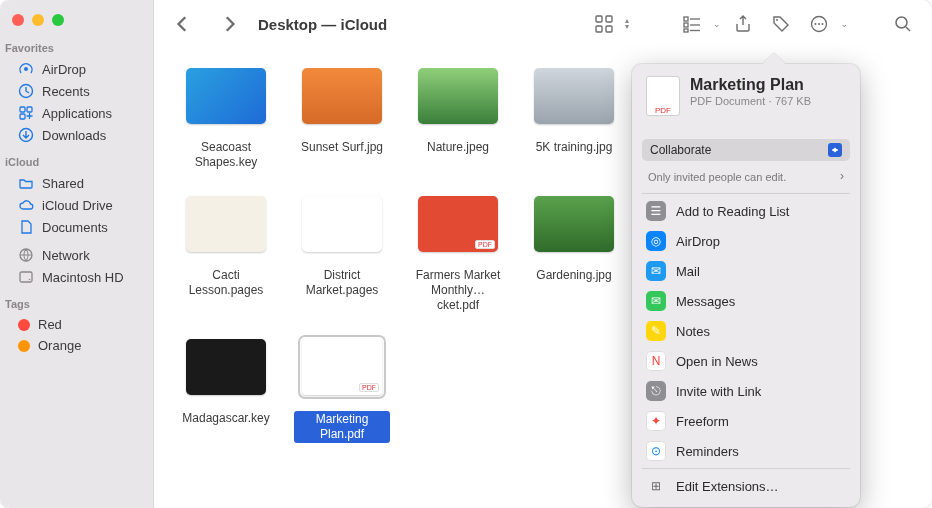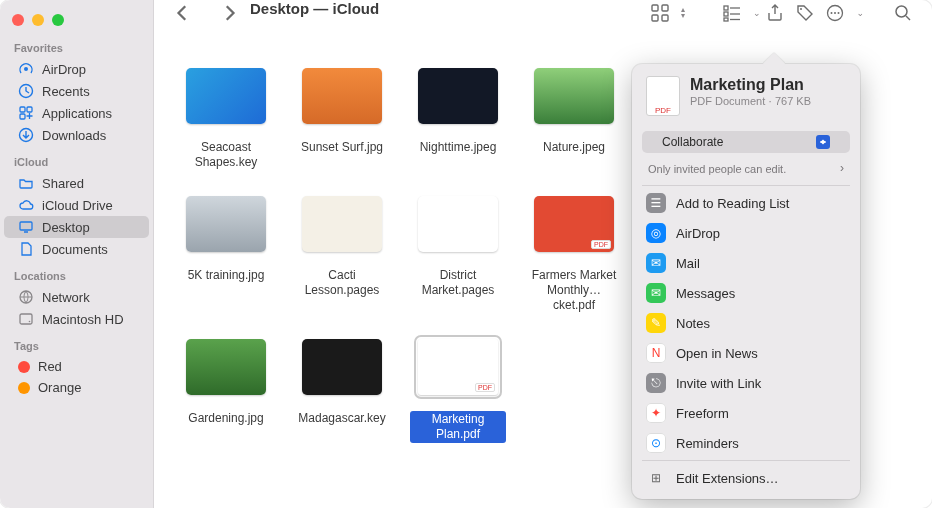--- a/index.html
+++ b/index.html
@@ -3,28 +3,28 @@
 <meta charset="utf-8">
 <style>
 *{box-sizing:border-box;margin:0;padding:0;font-family:-apple-system,BlinkMacSystemFont,"Helvetica Neue",sans-serif;-webkit-font-smoothing:antialiased}
 body{width:932px;height:508px;overflow:hidden;background:#fff;border-radius:10px;box-shadow:0 0 0 1px rgba(0,0,0,.08)}
 .window{display:flex;height:100%}
 .sidebar{width:154px;background:#e9e6e9;display:flex;flex-direction:column;padding-top:8px;border-right:1px solid #d8d5d8}
 .traffic{display:flex;gap:8px;padding:6px 12px 12px}
 .tl{width:12px;height:12px;border-radius:50%}
 .tl.r{background:#ff5f57}.tl.y{background:#febc2e}.tl.g{background:#28c840}
 .side-section{padding:0 0 6px}
-.side-head{font-size:11px;color:#8a878a;font-weight:600;padding:4px 14px 4px 14px}
+.side-head{font-size:11px;color:#8a878a;font-weight:600;padding:4px 14px 4px 5px}
 .side-item{display:flex;align-items:center;gap:8px;padding:3px 10px 3px 14px;font-size:13px;color:#3b3b3b;border-radius:5px;margin:0 4px}
 .side-item .icn{width:16px;height:16px;display:flex;align-items:center;justify-content:center;color:#1f79e6}
 .side-item.sel{background:#cfcccf}
 .side-item.loc .icn{color:#8a878a}
 .tag-dot{width:12px;height:12px;border-radius:50%}
 .main{flex:1;display:flex;flex-direction:column;position:relative}
-.toolbar{height:48px;display:flex;align-items:flex-start;padding:0 14px;gap:0}
+.toolbar{height:48px;display:flex;align-items:center;padding:0 14px;gap:8px}
 .nav{display:flex;gap:16px;color:#bdbdbd}
 .nav svg{width:16px;height:16px}
 .title{font-size:15px;font-weight:600;color:#3b3b3b;margin-left:6px}
 .spacer{flex:1}
 .tbtn{width:30px;height:26px;display:flex;align-items:center;justify-content:center;color:#6c6c6c;border-radius:5px}
 .tbtn svg{width:18px;height:18px}
 .tgrp{display:flex;align-items:center;gap:6px}
 .content{flex:1;overflow:auto;padding:20px 0 0 24px}
 .grid{display:flex;flex-wrap:wrap;gap:26px 20px;width:460px}
 .file{width:96px;display:flex;flex-direction:column;align-items:center}
@@ -32,21 +32,21 @@
 .file.selected .thumb{outline:2px solid #c9c9c9;outline-offset:2px;background:#fff;border-radius:3px}
 .fname{font-size:12px;color:#3b3b3b;text-align:center;margin-top:16px;line-height:1.25;max-width:100px;word-break:break-word}
 .file.selected .fname{background:#2a62d9;color:#fff;border-radius:3px;padding:1px 4px}
 
 .popover{position:absolute;top:64px;right:72px;width:228px;background:#eceaec;border-radius:10px;box-shadow:0 8px 30px rgba(0,0,0,.28),0 0 0 1px rgba(0,0,0,.08);padding:0 0 6px}
 .popover::before{content:"";position:absolute;top:-8px;right:78px;width:16px;height:16px;background:#eceaec;transform:rotate(45deg);border-top-left-radius:3px;box-shadow:-1px -1px 0 rgba(0,0,0,.06)}
 .pv-head{display:flex;gap:10px;padding:12px 14px 10px}
 .pv-icon{width:34px;height:40px;background:#fff;border:1px solid #d0d0d0;border-radius:3px;display:flex;align-items:flex-end;justify-content:center;font-size:8px;color:#d33}
 .pv-title{font-size:16px;font-weight:600;color:#2b2b2b}
 .pv-sub{font-size:11px;color:#8a878a;margin-top:1px}
-.collab{margin:5px 10px 4px;background:#d8d5d8;border-radius:5px;padding:4px 20px;display:flex;align-items:center;justify-content:space-between;font-size:12px;color:#2b2b2b}
+.collab{margin:13px 10px 4px;background:#d8d5d8;border-radius:5px;padding:4px 8px;display:flex;align-items:center;justify-content:space-between;font-size:12px;color:#2b2b2b}
 .collab .chev{width:14px;height:14px;background:#2a62d9;border-radius:3px;display:flex;align-items:center;justify-content:center}
 .collab .chev svg{width:8px;height:8px;fill:#fff}
 .pv-note{display:flex;align-items:flex-end;justify-content:space-between;font-size:11px;color:#7a777a;padding:4px 16px 8px}
 .pv-sep{height:1px;background:#d3d0d3;margin:2px 10px}
 .pv-item{display:flex;align-items:center;gap:10px;padding:5px 14px;font-size:13px;color:#2b2b2b}
 .pv-item .picn{width:20px;height:20px;border-radius:5px;display:flex;align-items:center;justify-content:center;color:#fff;font-size:12px}
 
 .t1{background:linear-gradient(135deg,#2aa0e0,#1e6bd6);}
 .t2{background:linear-gradient(#f28a3c,#d66a28)}
 .t3{background:#121826}
@@ -126,41 +126,31 @@
             <span>Shared</span>
           </div>
           <div class="side-item">
             <span class="icn">
               <svg viewBox="0 0 16 16" width="16" height="16">
                 <path d="M5 12a3 3 0 010-6 4 4 0 017.5 1A2.5 2.5 0 0112 12z" fill="none" stroke="currentColor" stroke-width="1.3"></path>
               </svg>
             </span>
             <span>iCloud Drive</span>
           </div>
-          <div class="side-item sel">
-            <span class="icn">
-              <svg viewBox="0 0 16 16" width="16" height="16">
-                <rect x="2" y="3" width="12" height="8" rx="1" fill="none" stroke="currentColor" stroke-width="1.3"></rect>
-                <path d="M6 13h4" stroke="currentColor" stroke-width="1.3"></path>
-              </svg>
-            </span>
-            <span>Desktop</span>
-          </div>
           <div class="side-item">
             <span class="icn">
               <svg viewBox="0 0 16 16" width="16" height="16">
                 <path d="M4 2h6l3 3v9H4z" fill="none" stroke="currentColor" stroke-width="1.3"></path>
               </svg>
             </span>
             <span>Documents</span>
           </div>
         </div>
     </div>
     <div class="side-section">
-      <div class="side-head">Locations</div>
       <div id="loc-list">
           <div class="side-item loc">
             <span class="icn">
               <svg viewBox="0 0 16 16" width="16" height="16">
                 <circle cx="8" cy="8" r="6" fill="none" stroke="currentColor" stroke-width="1.3"></circle>
                 <path d="M2 8h12M8 2a10 10 0 010 12M8 2a10 10 0 000 12" fill="none" stroke="currentColor" stroke-width="1.1"></path>
               </svg>
             </span>
             <span>Network</span>
           </div>
@@ -266,24 +256,20 @@
       <div class="grid" id="file-grid">
           <div class="file">
             <div class="thumb t1"></div>
             <div class="fname">Seacoast Shapes.key</div>
           </div>
           <div class="file">
             <div class="thumb t2"></div>
             <div class="fname">Sunset Surf.jpg</div>
           </div>
           <div class="file">
-            <div class="thumb t3"></div>
-            <div class="fname">Nighttime.jpeg</div>
-          </div>
-          <div class="file">
             <div class="thumb t4"></div>
             <div class="fname">Nature.jpeg</div>
           </div>
           <div class="file">
             <div class="thumb t5"></div>
             <div class="fname">5K training.jpg</div>
           </div>
           <div class="file">
             <div class="thumb t6"></div>
             <div class="fname">Cacti Lesson.pages</div>

